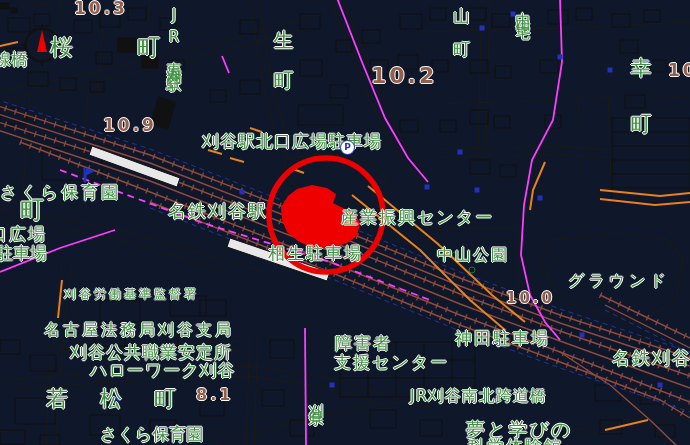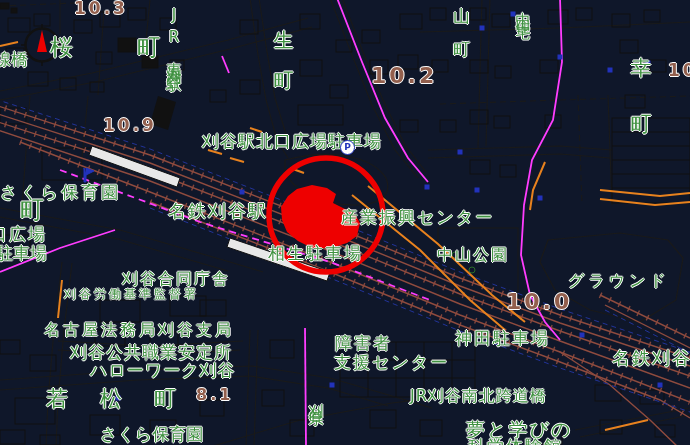--- a/index.html
+++ b/index.html
@@ -249,22 +249,21 @@
 <span class="lbl green" style="left:341px;top:209px;font-size:17px;letter-spacing:2px">産業振興センター</span>
 <span class="lbl green" style="left:268px;top:245px;font-size:17px;letter-spacing:2px">相生駐車場</span>
 <span class="lbl green" style="left:437px;top:247px;font-size:16px;letter-spacing:2px">中山公園</span>
 <span class="lbl green vert" style="left:515px;top:0;font-size:15px;letter-spacing:4px">中山住宅</span>
 <span class="lbl green vert" style="left:453px;top:-6px;font-size:17px;letter-spacing:34px">山町</span>
 <span class="lbl green vert" style="left:274px;top:14px;font-size:20px;letter-spacing:42px">生町</span>
 <span class="lbl green vert" style="left:630px;top:40px;font-size:21px;letter-spacing:58px">幸町</span>
 <span class="lbl brown" style="left:371px;top:65px;font-size:22px">10.2</span>
 <span class="lbl brown" style="left:668px;top:62px;font-size:17px">10</span>
 <span class="lbl green" style="left:568px;top:273px;font-size:16px;letter-spacing:4px">グラウンド</span>
-<span class="lbl brown" style="left:506px;top:291px;font-size:22px">10.0</span>
-<span class="lbl green" style="left:122px;top:271px;font-size:16px;letter-spacing:2px">刈谷合同庁舎</span>
+<span class="lbl brown" style="left:506px;top:291px;font-size:15px">10.0</span>
 <span class="lbl green" style="left:64px;top:288px;font-size:12px;letter-spacing:3px">刈谷労働基準監督署</span>
 <span class="lbl green" style="left:44px;top:322px;font-size:16px;letter-spacing:3px">名古屋法務局刈谷支局</span>
 <span class="lbl green" style="left:70px;top:344px;font-size:17px;letter-spacing:1px">刈谷公共職業安定所</span>
 <span class="lbl green" style="left:90px;top:362px;font-size:17px;letter-spacing:1px">ハローワーク刈谷</span>
 <span class="lbl green" style="left:46px;top:388px;font-size:22px;letter-spacing:32px">若松町</span>
 <span class="lbl brown" style="left:196px;top:387px;font-size:16px">8.1</span>
 <span class="lbl green" style="left:100px;top:426px;font-size:17px">さくら保育園</span>
 <span class="lbl green" style="left:335px;top:335px;font-size:17px;letter-spacing:2px">障害者</span>
 <span class="lbl green" style="left:334px;top:354px;font-size:17px;letter-spacing:2px">支援センター</span>
 <span class="lbl green vert" style="left:308px;top:392px;font-size:15px;letter-spacing:4px">刈谷県</span>

